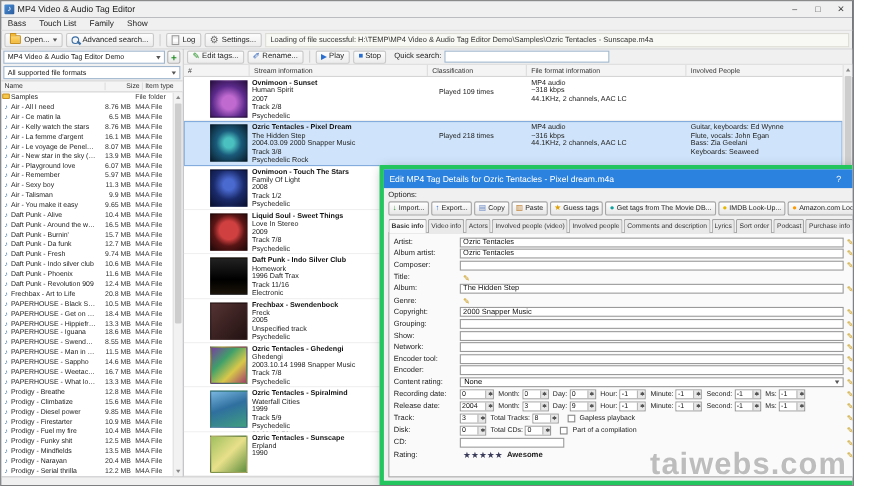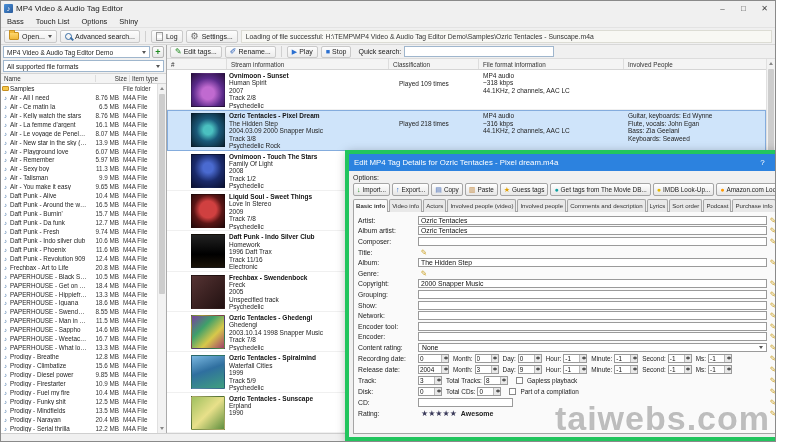--- a/index.html
+++ b/index.html
@@ -140,41 +140,41 @@
   .part { display:flex; align-items:center; }
   .cb { width:7px; height:7px; border:1px solid #888; background:#fff; margin-left:8px; flex:none; }
   .stars { font-size:8px; color:#3a3a5a; margin-left:3px; letter-spacing:0; }
   .rating-text { font-size:7px; font-weight:bold; color:#222; margin-left:4px; }
   .ml-auto { margin-left:auto; }
   .dlg-bottom { height:18px; display:flex; align-items:center; gap:4px; padding:3px 2px 0; flex:none; }
   .pad-label { font-size:6.8px; color:#222; }
   .ok-btn { width:56px; height:14px; font-size:7.2px; background:linear-gradient(#fefefe,#e3e3e3); border:1px solid #3a79c3; border-radius:2px; color:#111; }
 
   
-  .watermark { position:absolute; right:5px; bottom:3px; font-size:34px; font-weight:bold; color:rgba(125,125,125,.5); text-shadow:0 0 2px rgba(255,255,255,.7); z-index:40; letter-spacing:1px; }
+  .watermark { position:absolute; right:5px; bottom:3px; font-size:28px; font-weight:bold; color:rgba(125,125,125,.5); text-shadow:0 0 2px rgba(255,255,255,.7); z-index:40; letter-spacing:1px; }
 </style>
 </head>
 <body>
 
 <div class="app">
 
   <div class="titlebar">
     <span class="app-icon">♪</span>
     <span class="title-text">MP4 Video &amp; Audio Tag Editor</span>
     <span class="win-btn">–</span>
     <span class="win-btn">□</span>
     <span class="win-btn close">✕</span>
   </div>
 
   <div class="menubar">
 
   <span class="menu-item">Bass</span>
       <span class="menu-item">Touch List</span>
-      <span class="menu-item">Options</span>
-      <span class="menu-item">Shiny</span>
+      <span class="menu-item">Family</span>
+      <span class="menu-item">Show</span>
     </div>
 
   <div class="toolbar">
     <span class="tb-btn">
       <span class="icon-folder"></span>
       <span>Open...</span>
       <span class="caret"></span>
     </span>
     <span class="tb-btn">
       <span class="icon-search"></span>

